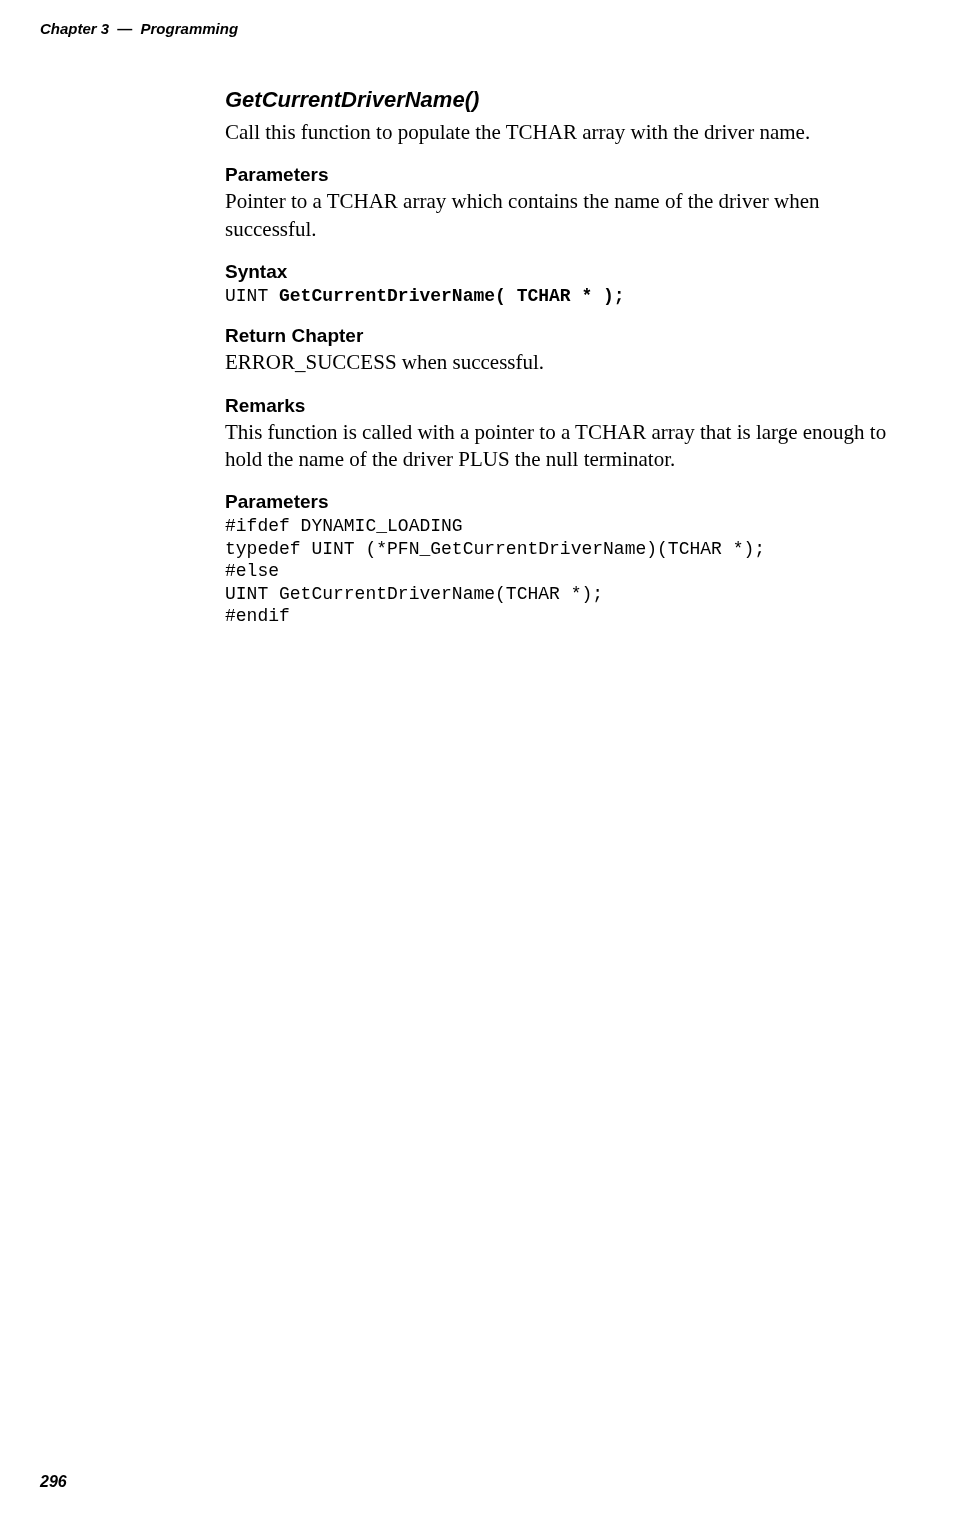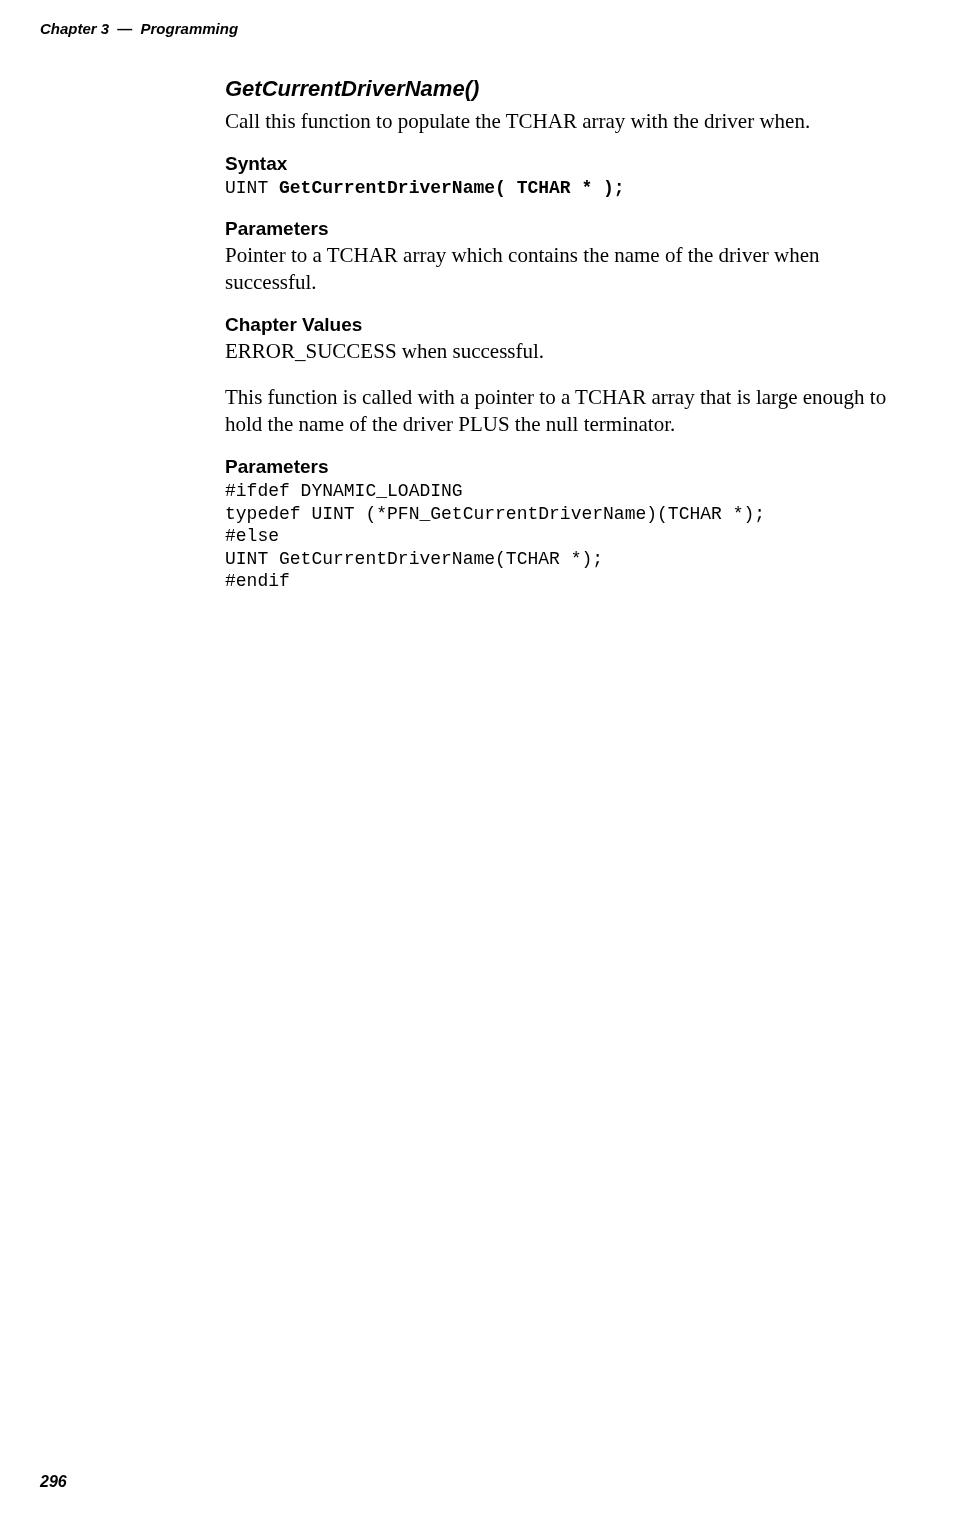--- a/index.html
+++ b/index.html
@@ -29,21 +29,21 @@
     }
     .header .dash {
       font-style: normal;
       margin: 0 4px;
     }
     .header .title {
       font-style: italic;
     }
     .content {
       position: absolute;
-      top: 76px;
+      top: 87px;
       left: 225px;
       right: 60px;
     }
     .func-title {
       font-family: Arial, Helvetica, sans-serif;
       font-weight: 900;
       font-size: 22px;
       font-style: italic;
       margin-bottom: 6px;
     }
@@ -89,38 +89,39 @@
 <body>
 
 <div class="header">
   <span class="chapter">Chapter 3</span>
   <span class="dash">—</span>
   <span class="title">Programming</span>
 </div>
 
 <div class="content">
   <div class="func-title">GetCurrentDriverName()</div>
-  <div class="body-text">Call this function to populate the TCHAR array with the driver when.</div>
+  <div class="body-text">Call this function to populate the TCHAR array with the driver name.</div>
+
+  <div class="section">
+    <div class="section-heading">Parameters</div>
+    <div class="body-text">Pointer to a TCHAR array which contains the name of the driver when successful.</div>
+  </div>
 
   <div class="section">
     <div class="section-heading">Syntax</div>
     <div class="code-block"><span>UINT </span><span class="bold">GetCurrentDriverName( TCHAR * );</span></div>
   </div>
 
   <div class="section">
-    <div class="section-heading">Parameters</div>
-    <div class="body-text">Pointer to a TCHAR array which contains the name of the driver when successful.</div>
-  </div>
-
-  <div class="section">
-    <div class="section-heading">Chapter Values</div>
+    <div class="section-heading">Return Chapter</div>
     <div class="body-text">ERROR_SUCCESS when successful.</div>
   </div>
 
   <div class="section">
+    <div class="section-heading">Remarks</div>
     <div class="body-text">This function is called with a pointer to a TCHAR array that is large enough to hold the name of the driver PLUS the null terminator.</div>
   </div>
 
   <div class="section">
     <div class="section-heading">Parameters</div>
     <div class="code-block">#ifdef DYNAMIC_LOADING
 typedef UINT (*PFN_GetCurrentDriverName)(TCHAR *);
 #else
 UINT GetCurrentDriverName(TCHAR *);
 #endif</div>

